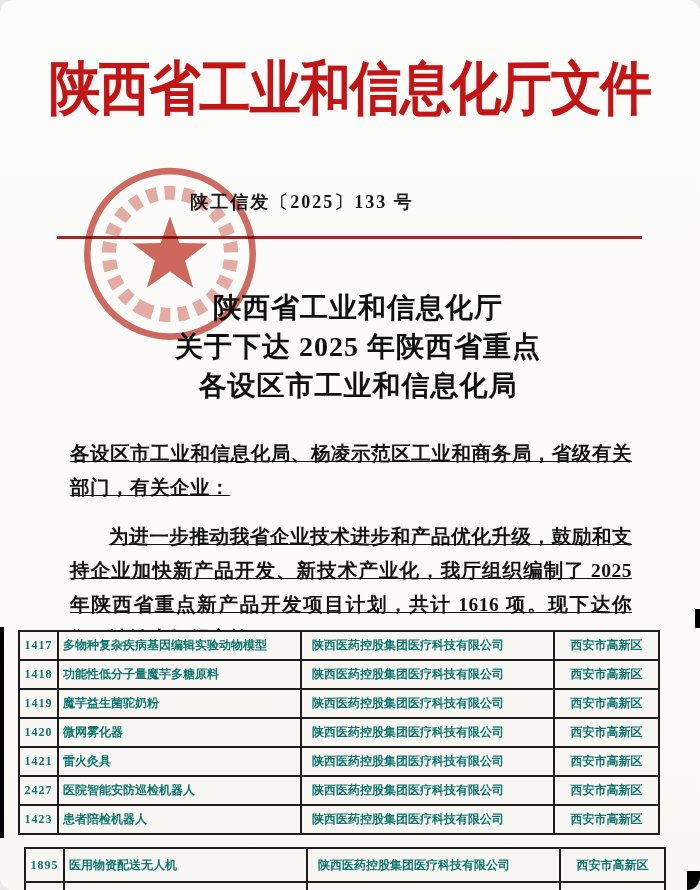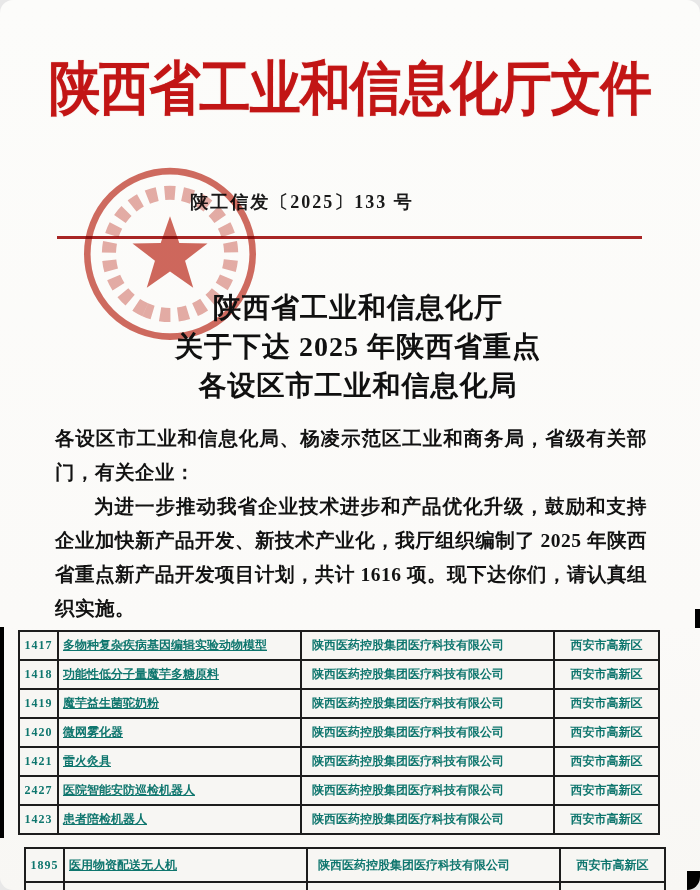--- a/index.html
+++ b/index.html
@@ -47,42 +47,42 @@
     position:absolute;top:288px;left:8px;width:700px;text-align:center;
     font-size:28px;font-weight:bold;line-height:39px;color:#101010;
     letter-spacing:1px;
   }
   
   .body-text{
     position:absolute;top:422px;left:55px;width:592px;
     font-size:19.5px;line-height:34px;font-weight:600;color:#121212;
     text-align:justify;letter-spacing:.5px;
   }
-  .body-text p{margin:0;}
+  .body-text p{margin:15px;text-decoration:underline;}
   .body-text p.indent{text-indent:2em;}
   
   .proj-table{
     position:absolute;border-collapse:collapse;table-layout:fixed;
     font-size:12px;font-weight:bold;color:#0f766e;
     background:#f7f6f3;
   }
   .proj-table.main{top:630px;left:18px;width:640px;}
   .proj-table.last{top:847px;left:24px;width:640px;}
   .proj-table td{
     border:2px solid var(--border);
     height:27px;overflow:hidden;white-space:nowrap;
     padding:0 4px;
   }
   .proj-table.last td{height:32px;}
   .proj-table col.c-id{width:39px;}
   .proj-table col.c-project{width:243px;}
   .proj-table col.c-company{width:253px;}
   .proj-table col.c-district{width:105px;}
   .proj-table td.id{text-align:center;letter-spacing:1px;}
-  .proj-table td.project{text-decoration:underline;}
+  .proj-table td.project{}
   .proj-table td.company{padding-left:10px;}
   .proj-table td.district{text-align:center;}
   .proj-table tr.stub td{height:18px;border-bottom:none;}
   
   .artifact{position:absolute;background:#000;}
   .artifact.left-bar{left:0;top:627px;width:4px;height:211px;}
   .artifact.tr-bar{left:695px;top:609px;width:5px;height:19px;}
   .artifact.br-block{left:687px;top:871px;width:13px;height:19px;}
 </style>
 </head>

